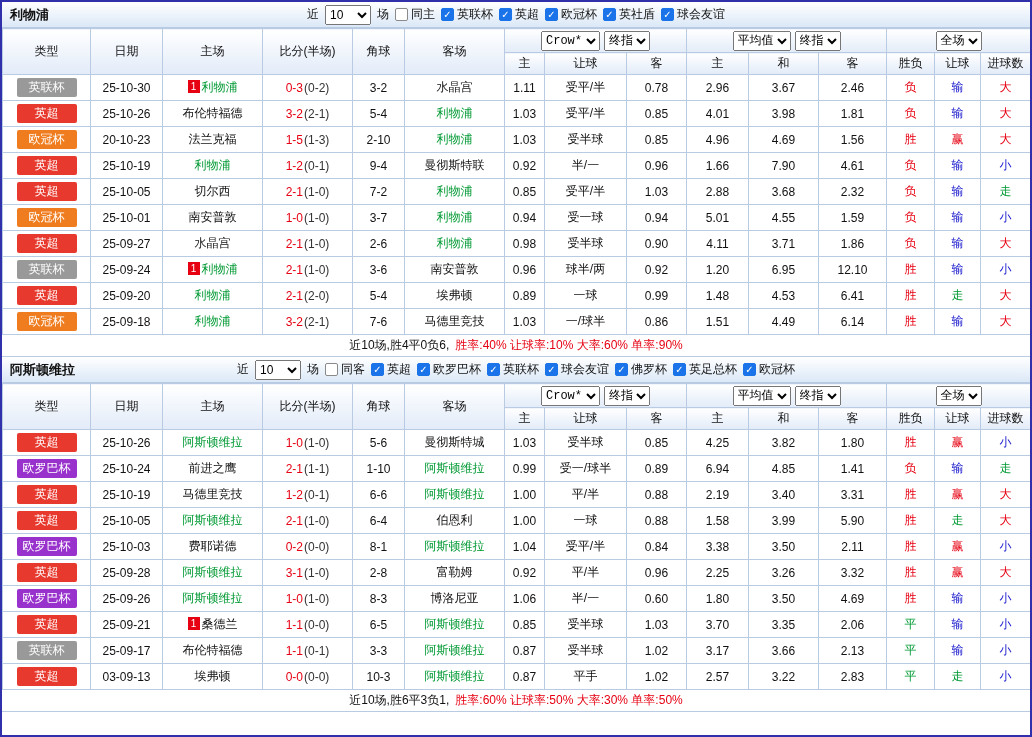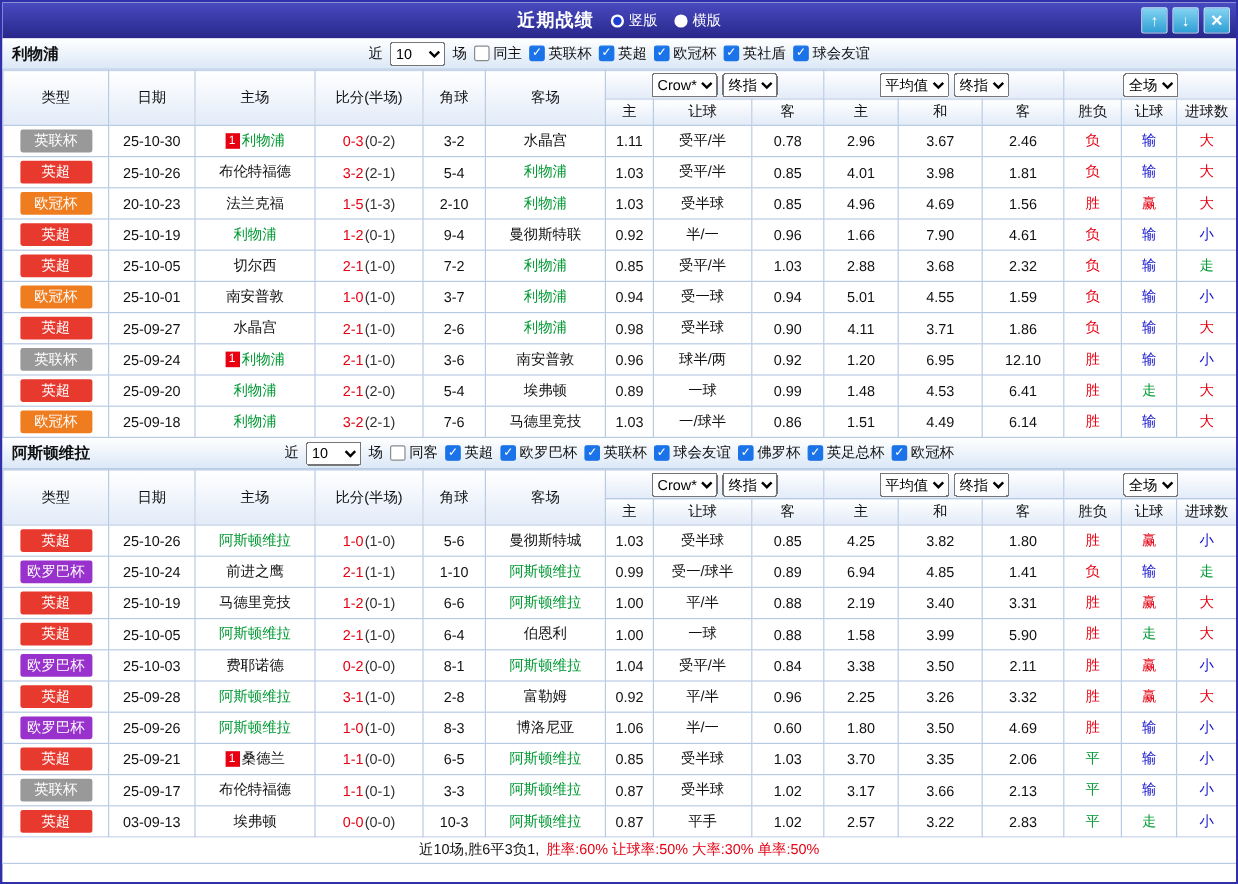--- a/index.html
+++ b/index.html
@@ -23,55 +23,37 @@
   .cb-item { display:inline-flex; align-items:center; gap:3px; cursor:pointer; }
   .cb { width:13px; height:13px; border:1px solid #8a8a8a; background:#fff; display:inline-flex; align-items:center; justify-content:center; font-size:10px; color:#fff; border-radius:2px; }
   .cb.checked { background:#1a73e8; border-color:#1a73e8; }
   select { font-size:12px; height:20px; font-family:inherit; }
   .num-select { width:46px; }
 
   
   table.results { border-collapse:collapse; width:1028px; table-layout:fixed; }
   .results th, .results td { border:1px solid #b9cbe3; text-align:center; font-size:12px; padding:0; overflow:hidden; white-space:nowrap; color:#111; }
   .results thead th { background:linear-gradient(180deg,#ffffff,#e2ebf8); font-weight:normal; height:22px; }
-  .results thead th.hgroup { height:24px; }
+  .results thead th.hgroup { height:24px;font-family:Liberation Mono, monospace; }
   .results tbody td { height:26px; background:#fff; }
   .hdr-select { margin:0 2px; }
   .badge { display:inline-block; min-width:60px; padding:1px 5px; color:#fff; border-radius:2px; font-size:12px; line-height:17px; }
   .tname { color:#111; text-decoration:none; cursor:pointer; }
   .tname.team { color:#009933; }
   .redcard { display:inline-block; background:#e60012; color:#fff; font-size:10px; width:12px; height:13px; line-height:13px; margin-right:2px; vertical-align:1px; }
   .ft { color:#e60012; }
   .ht { color:#333; margin-left:1px; }
 
   .summary { height:22px; line-height:21px; text-align:center; font-size:12px; border-bottom:1px solid #b9cbe3; background:#fff; color:#111; }
   .sum-stats { color:#e60012; margin-left:6px; }
 </style>
 </head>
 <body>
 
 <div class="window">
-  <div class="titlebar">
-    <div class="tb-center">
-      <span class="tb-title">近期战绩</span>
-      <span class="tb-radio">
-        <span class="radio-dot sel"></span>
-        <span>竖版</span>
-      </span>
-      <span class="tb-radio">
-        <span class="radio-dot"></span>
-        <span>横版</span>
-      </span>
-    </div>
-    <div class="tb-buttons">
-      <button class="tb-btn"><span>↑</span></button>
-      <button class="tb-btn"><span>↓</span></button>
-      <button class="tb-btn"><span>✕</span></button>
-    </div>
-  </div>
   <div id="sections">
       <div class="section">
         <div class="section-bar">
           <span class="team-name">利物浦</span>
           <div class="filter">
             <span>近</span>
             <select class="num-select"><option>10</option></select>
             <span>场</span>
             <label class="cb-item">
               <span class="cb"></span>
@@ -307,20 +289,21 @@
               <td>0.86</td>
               <td>1.51</td>
               <td>4.49</td>
               <td>6.14</td>
               <td class="res" style="color: rgb(230, 0, 18);">胜</td>
               <td class="res" style="color: rgb(20, 20, 204);">输</td>
               <td class="res" style="color: rgb(230, 0, 18);">大</td>
             </tr>
           </tbody>
         </table>
+        <div class="summary"><span class="sum-prefix">近10场,胜4平0负6,</span><span class="sum-stats">胜率:40% 让球率:10% 大率:60% 单率:90%</span></div>
       </div>
       <div class="section">
         <div class="section-bar">
           <span class="team-name">阿斯顿维拉</span>
           <div class="filter">
             <span>近</span>
             <select class="num-select"><option>10</option></select>
             <span>场</span>
             <label class="cb-item">
               <span class="cb"></span>

